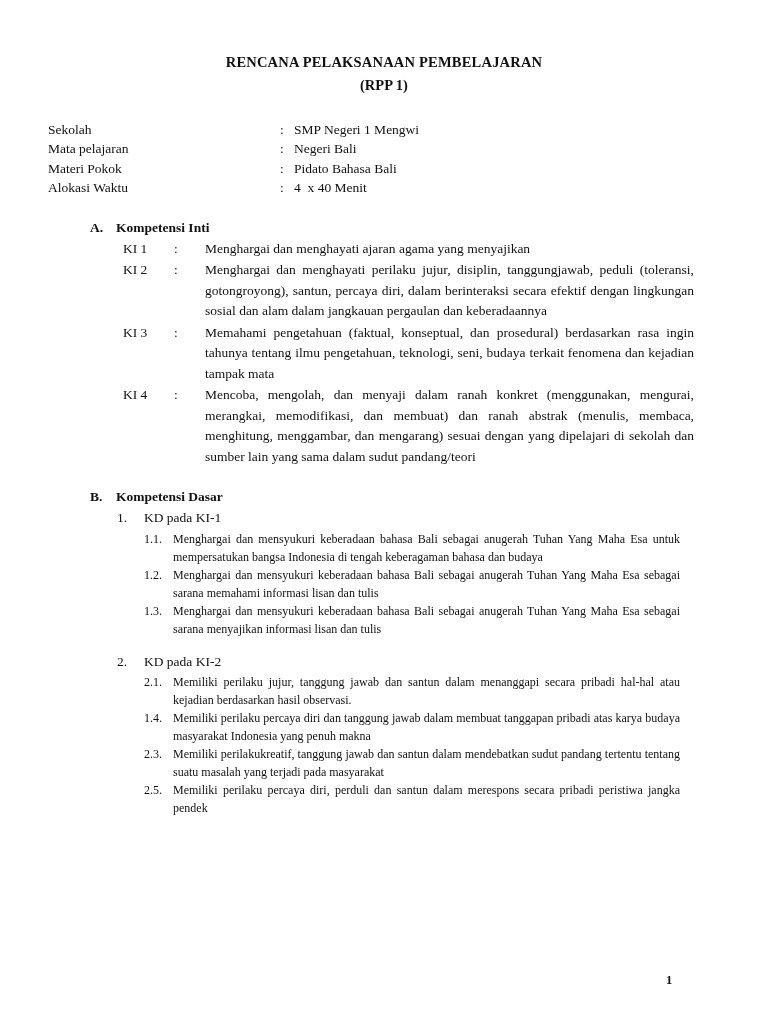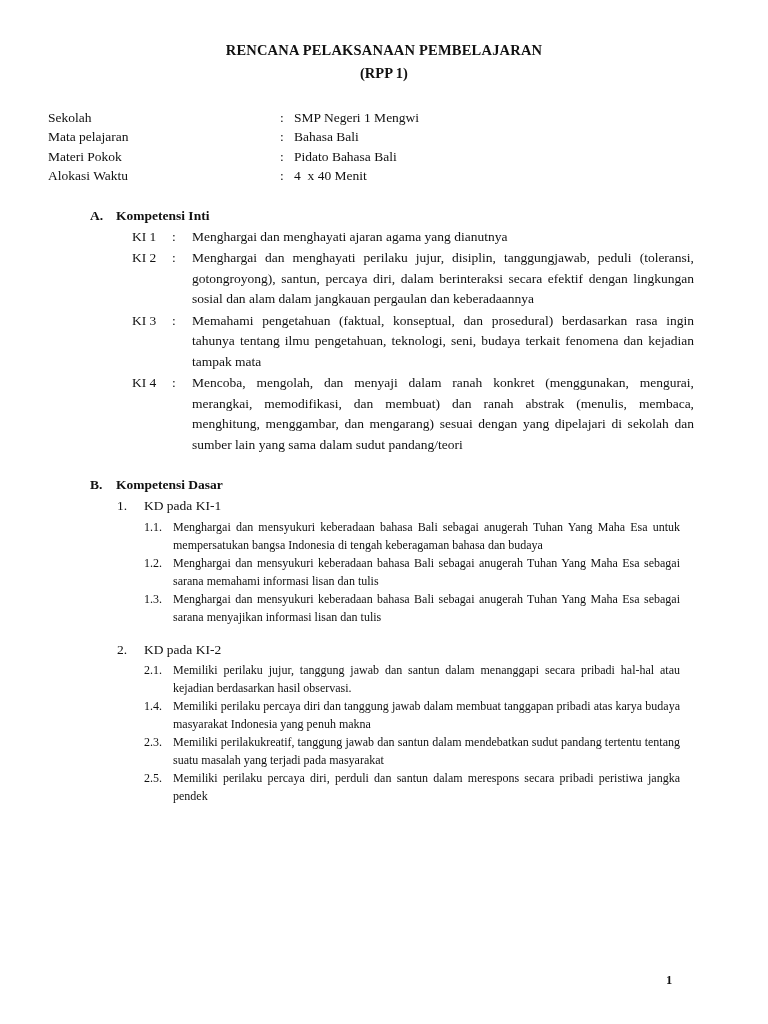--- a/index.html
+++ b/index.html
@@ -15,21 +15,21 @@
     background: #ffffff;
     font-family: "Liberation Serif", "DejaVu Serif", serif;
     color: #111111;
     box-sizing: border-box;
     overflow: hidden;
   }
 
   
   .title-block {
     text-align: center;
-    padding-top: 40px;
+    padding-top: 52px;
   }
   .doc-title {
     font-size: 14.5px;
     font-weight: bold;
     letter-spacing: 0.2px;
     line-height: 1.5;
   }
   .doc-subtitle {
     font-size: 14.5px;
     font-weight: bold;
@@ -71,22 +71,23 @@
     width: 26px;
     flex: none;
   }
   .section-heading .sec-title {
     flex: 1;
   }
 
   
   .ki-row {
     display: flex;
-    margin-left: 42px;
+    margin-left: 33px;
     margin-bottom: 1px;
+    gap: 11px;
   }
   .ki-label {
     width: 40px;
     flex: none;
     font-size: 13.5px;
     line-height: 1.52;
   }
   .ki-colon {
     width: 20px;
     flex: none;
@@ -166,21 +167,21 @@
   <table class="identity">
     <tbody>
       <tr>
         <td class="id-label">Sekolah</td>
         <td class="id-colon">:</td>
         <td class="id-value">SMP Negeri 1 Mengwi</td>
       </tr>
       <tr>
         <td class="id-label">Mata pelajaran</td>
         <td class="id-colon">:</td>
-        <td class="id-value">Bahasa Bali</td>
+        <td class="id-value">Negeri Bali</td>
       </tr>
       <tr>
         <td class="id-label">Materi Pokok</td>
         <td class="id-colon">:</td>
         <td class="id-value">Pidato Bahasa Bali</td>
       </tr>
       <tr>
         <td class="id-label">Alokasi Waktu</td>
         <td class="id-colon">:</td>
         <td class="id-value">4  x 40 Menit</td>
@@ -190,21 +191,21 @@
 
   <div class="section">
     <div class="section-heading">
       <span class="sec-letter">A.</span>
       <span class="sec-title">Kompetensi Inti</span>
     </div>
 
     <div class="ki-row">
       <span class="ki-label">KI 1</span>
       <span class="ki-colon">:</span>
-      <span class="ki-text oneline">Menghargai dan menghayati ajaran agama yang dianutnya</span>
+      <span class="ki-text oneline">Menghargai dan menghayati ajaran agama yang menyajikan</span>
     </div>
 
     <div class="ki-row">
       <span class="ki-label">KI 2</span>
       <span class="ki-colon">:</span>
       <span class="ki-text">Menghargai dan menghayati perilaku jujur, disiplin, tanggungjawab, peduli (toleransi, gotongroyong), santun, percaya diri, dalam berinteraksi secara efektif dengan lingkungan sosial dan alam dalam jangkauan pergaulan dan keberadaannya</span>
     </div>
 
     <div class="ki-row">
       <span class="ki-label">KI 3</span>

